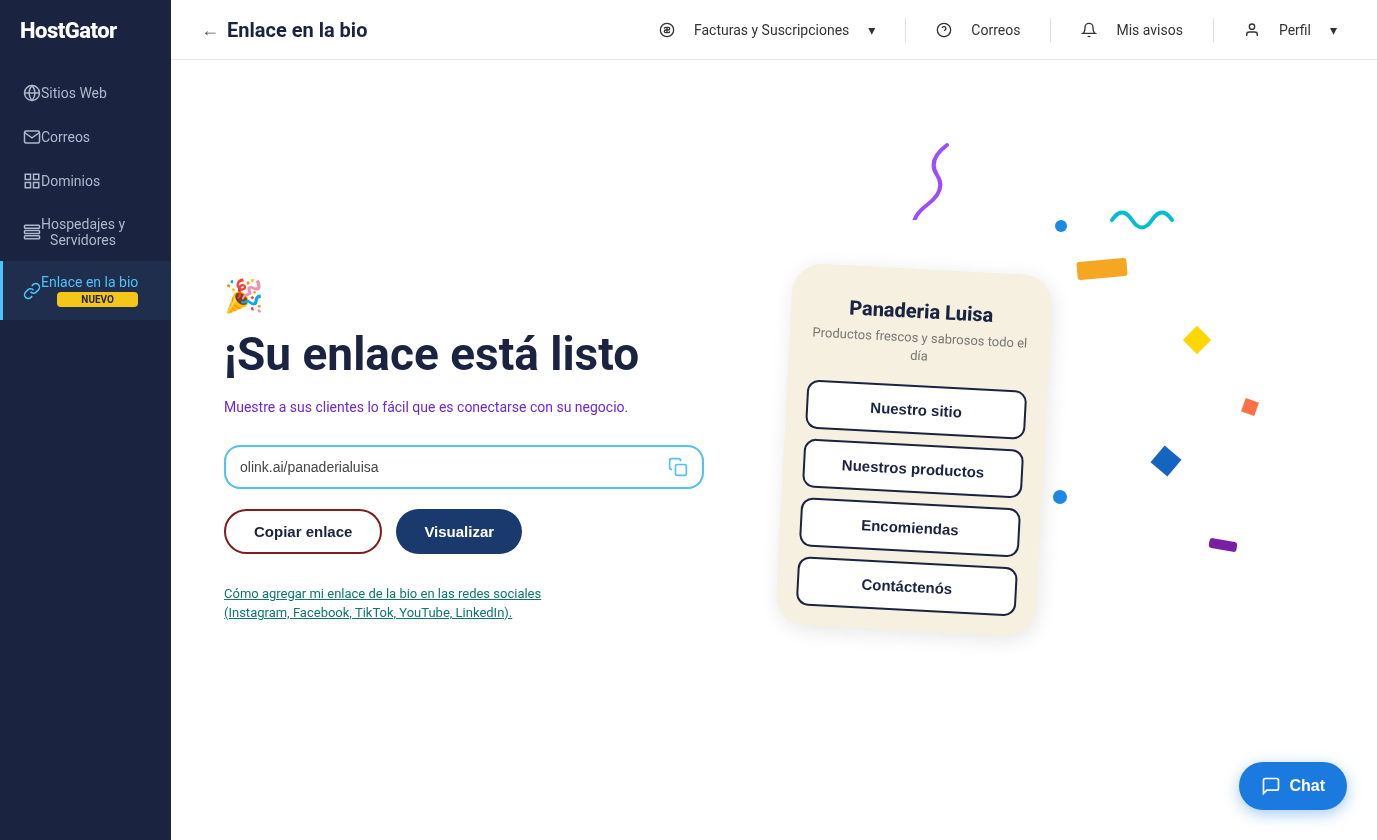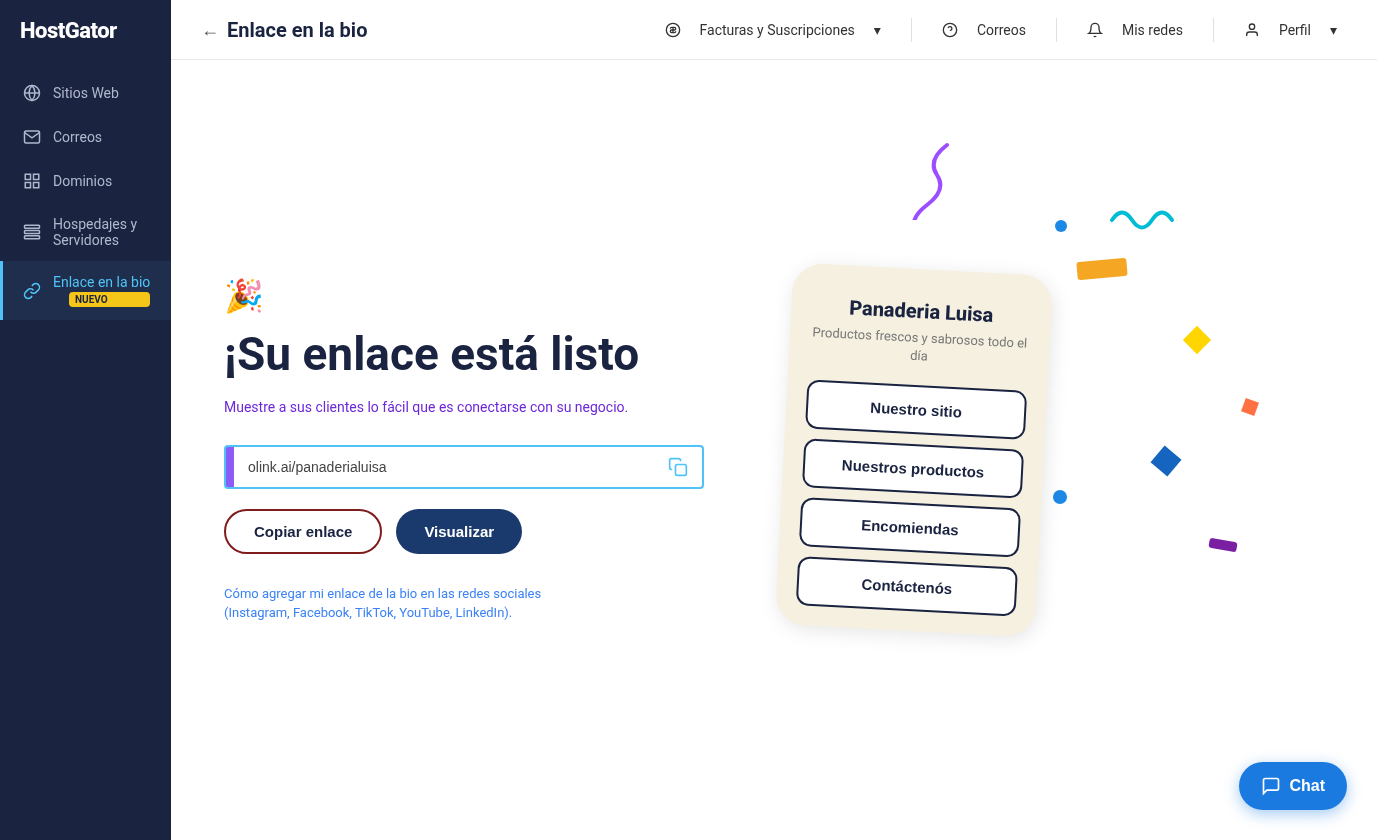--- a/index.html
+++ b/index.html
@@ -24,27 +24,27 @@
       letter-spacing: -0.5px;
     }
     .sidebar-nav {
       display: flex;
       flex-direction: column;
       padding: 10px 0;
     }
     .sidebar-item {
       display: flex;
       align-items: center;
-      gap: 12px;
       padding: 13px 20px;
       color: #b0b8cc;
       font-size: 14px;
       cursor: pointer;
       border-left: 3px solid transparent;
       text-decoration: none;
+      text-align: center;
     }
     .sidebar-item.active {
       color: #4fc3f7;
       border-left-color: #4fc3f7;
       background: rgba(79,195,247,0.07);
     }
     .sidebar-item-icon {
       width: 18px;
       height: 18px;
       display: flex;
@@ -157,25 +157,24 @@
     .subtitle {
       font-size: 14px;
       color: #6d28d9;
       margin-bottom: 30px;
     }
 
     .link-input-wrapper {
       display: flex;
       align-items: center;
       border: 2px solid #4fc3f7;
-      border-radius: 4px;
+      border-radius: 16px;
       overflow: hidden;
       margin-bottom: 20px;
-      background: #8b5cf6;
-      padding-left: 8px;
+      background: #4d7c0f;
     }
     .link-input {
       flex: 1;
       border: none;
       outline: none;
       padding: 12px 14px;
       font-size: 14px;
       color: #444;
       background: white;
     }
@@ -214,21 +213,22 @@
       color: white;
       font-size: 15px;
       font-weight: 600;
       border-radius: 30px;
       cursor: pointer;
       text-align: right;
     }
 
     .help-link {
       font-size: 13px;
-      color: #3b82f6;
+      color: #0f766e;
+      text-decoration: underline;
       cursor: pointer;
       line-height: 1.5;
       max-width: 380px;
       display: block;
     }
 
     
     .phone-mockup {
       width: 260px;
       background: #f5f0e0;
@@ -393,21 +393,21 @@
       <span>Correos</span>
     </div>
 
     <div class="topnav-divider"></div>
 
     <div class="topnav-item">
       <svg width="16" height="16" viewBox="0 0 24 24" fill="none" stroke="currentColor" stroke-width="2">
           <path d="M18 8A6 6 0 0 0 6 8c0 7-3 9-3 9h18s-3-2-3-9"></path>
           <path d="M13.73 21a2 2 0 0 1-3.46 0"></path>
         </svg>
-      <span>Mis redes</span>
+      <span>Mis avisos</span>
     </div>
 
     <div class="topnav-divider"></div>
 
     <div class="topnav-item">
       <svg width="16" height="16" viewBox="0 0 24 24" fill="none" stroke="currentColor" stroke-width="2">
           <path d="M20 21v-2a4 4 0 0 0-4-4H8a4 4 0 0 0-4 4v2"></path>
           <circle cx="12" cy="7" r="4"></circle>
         </svg>
       <span>Perfil</span>

